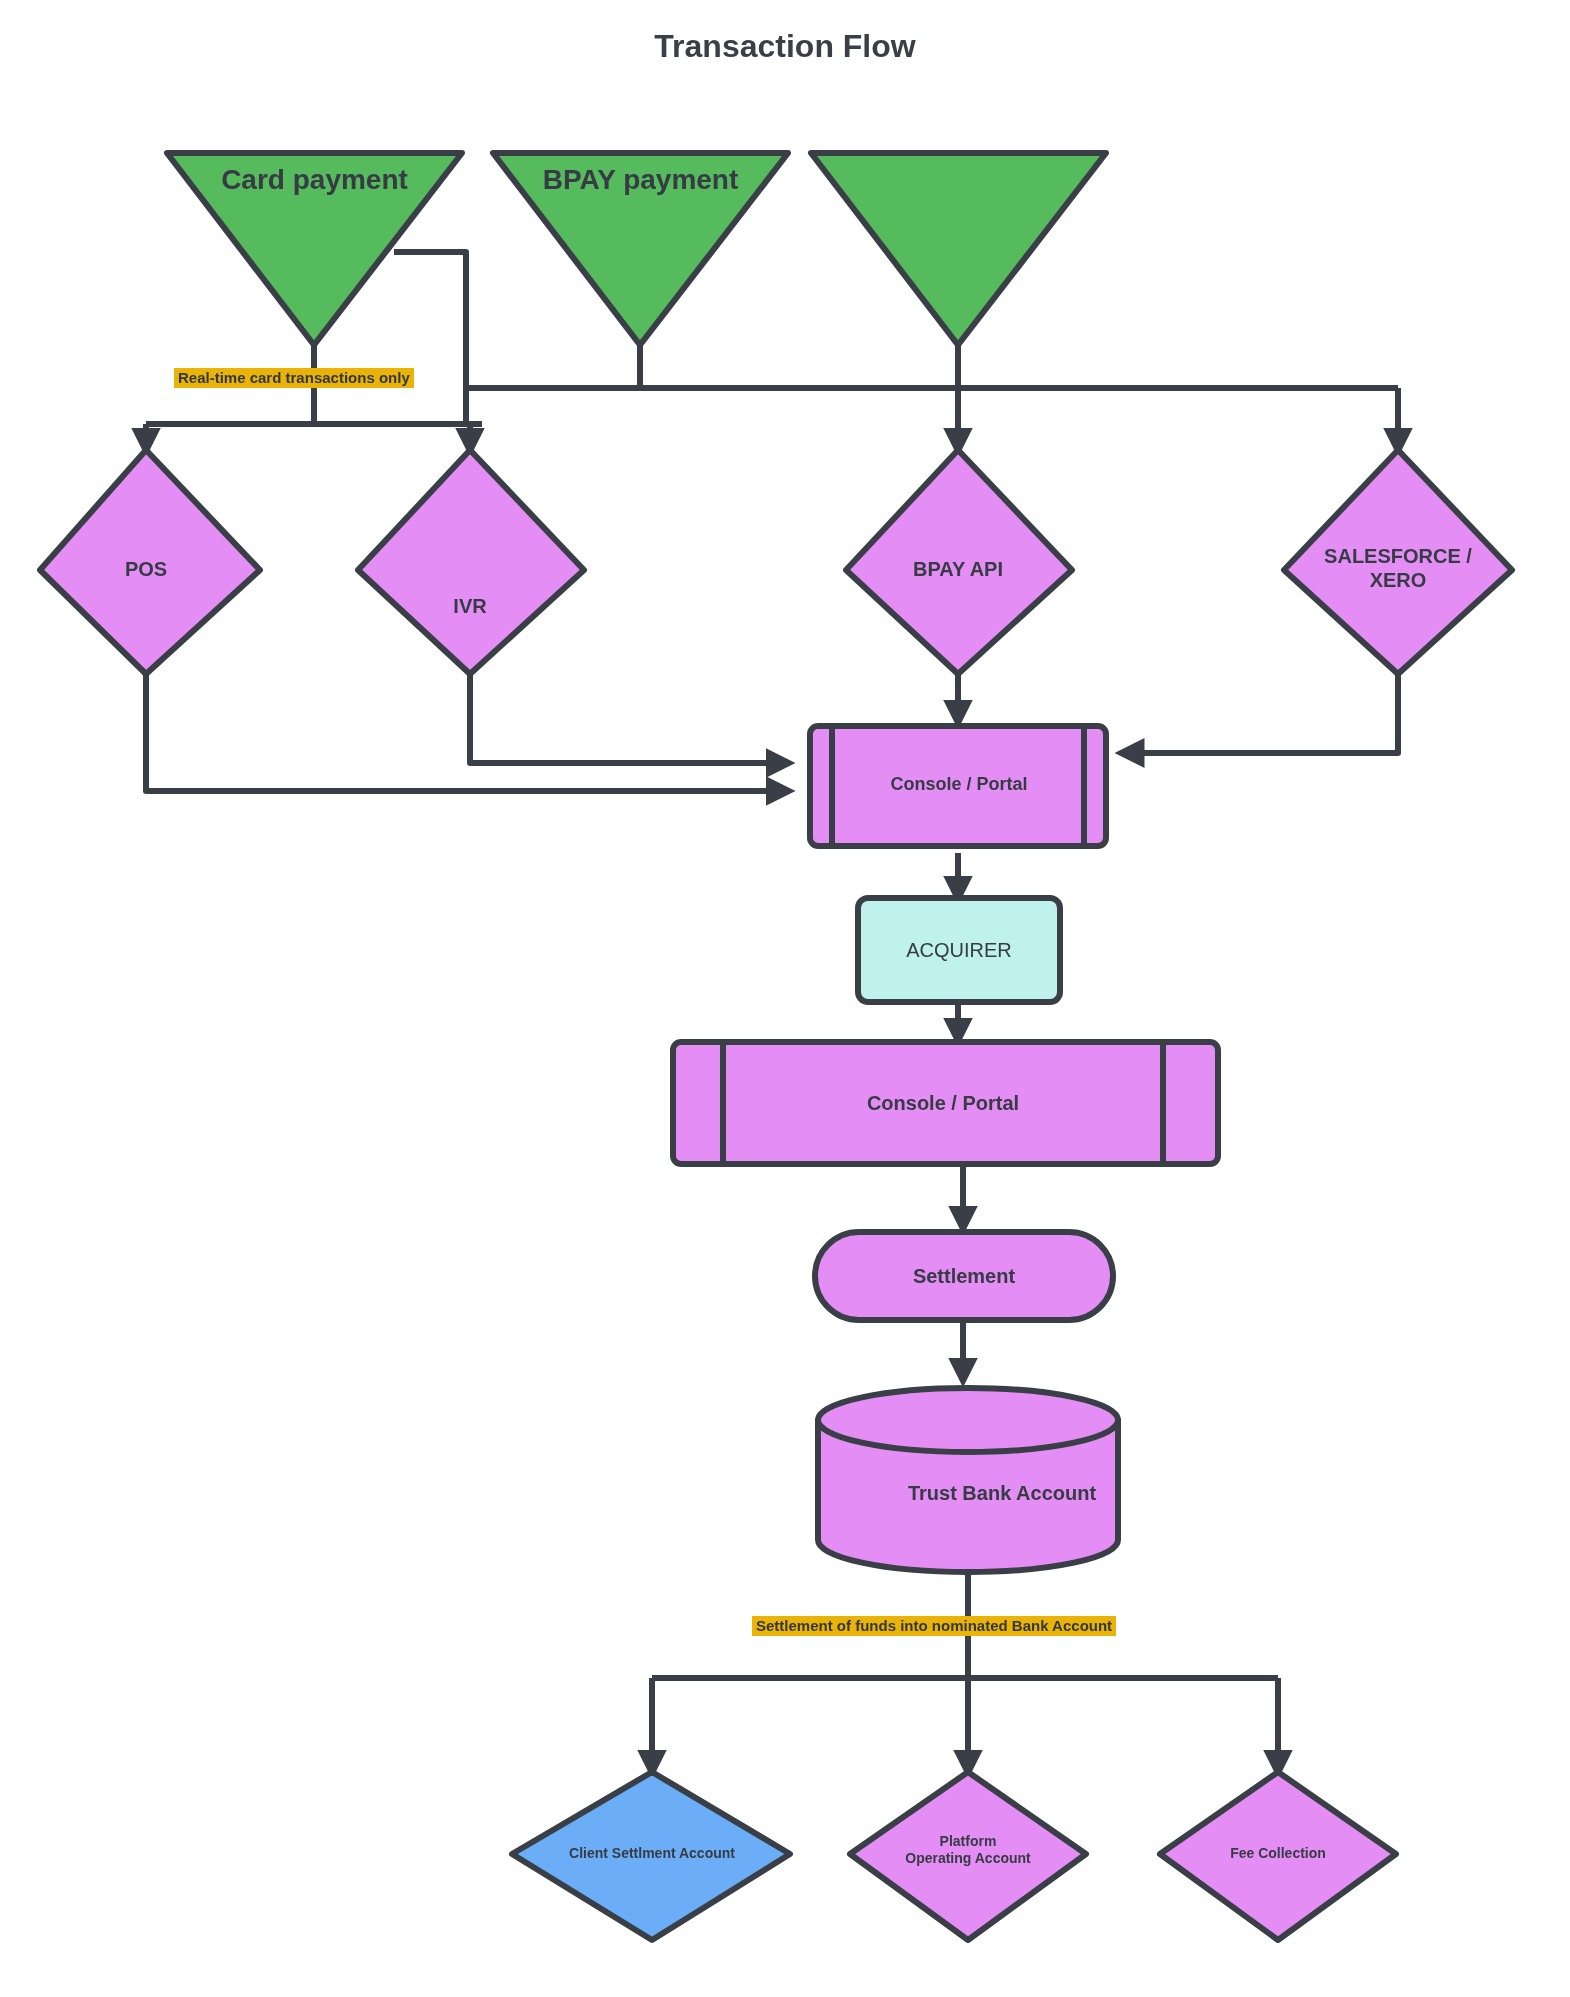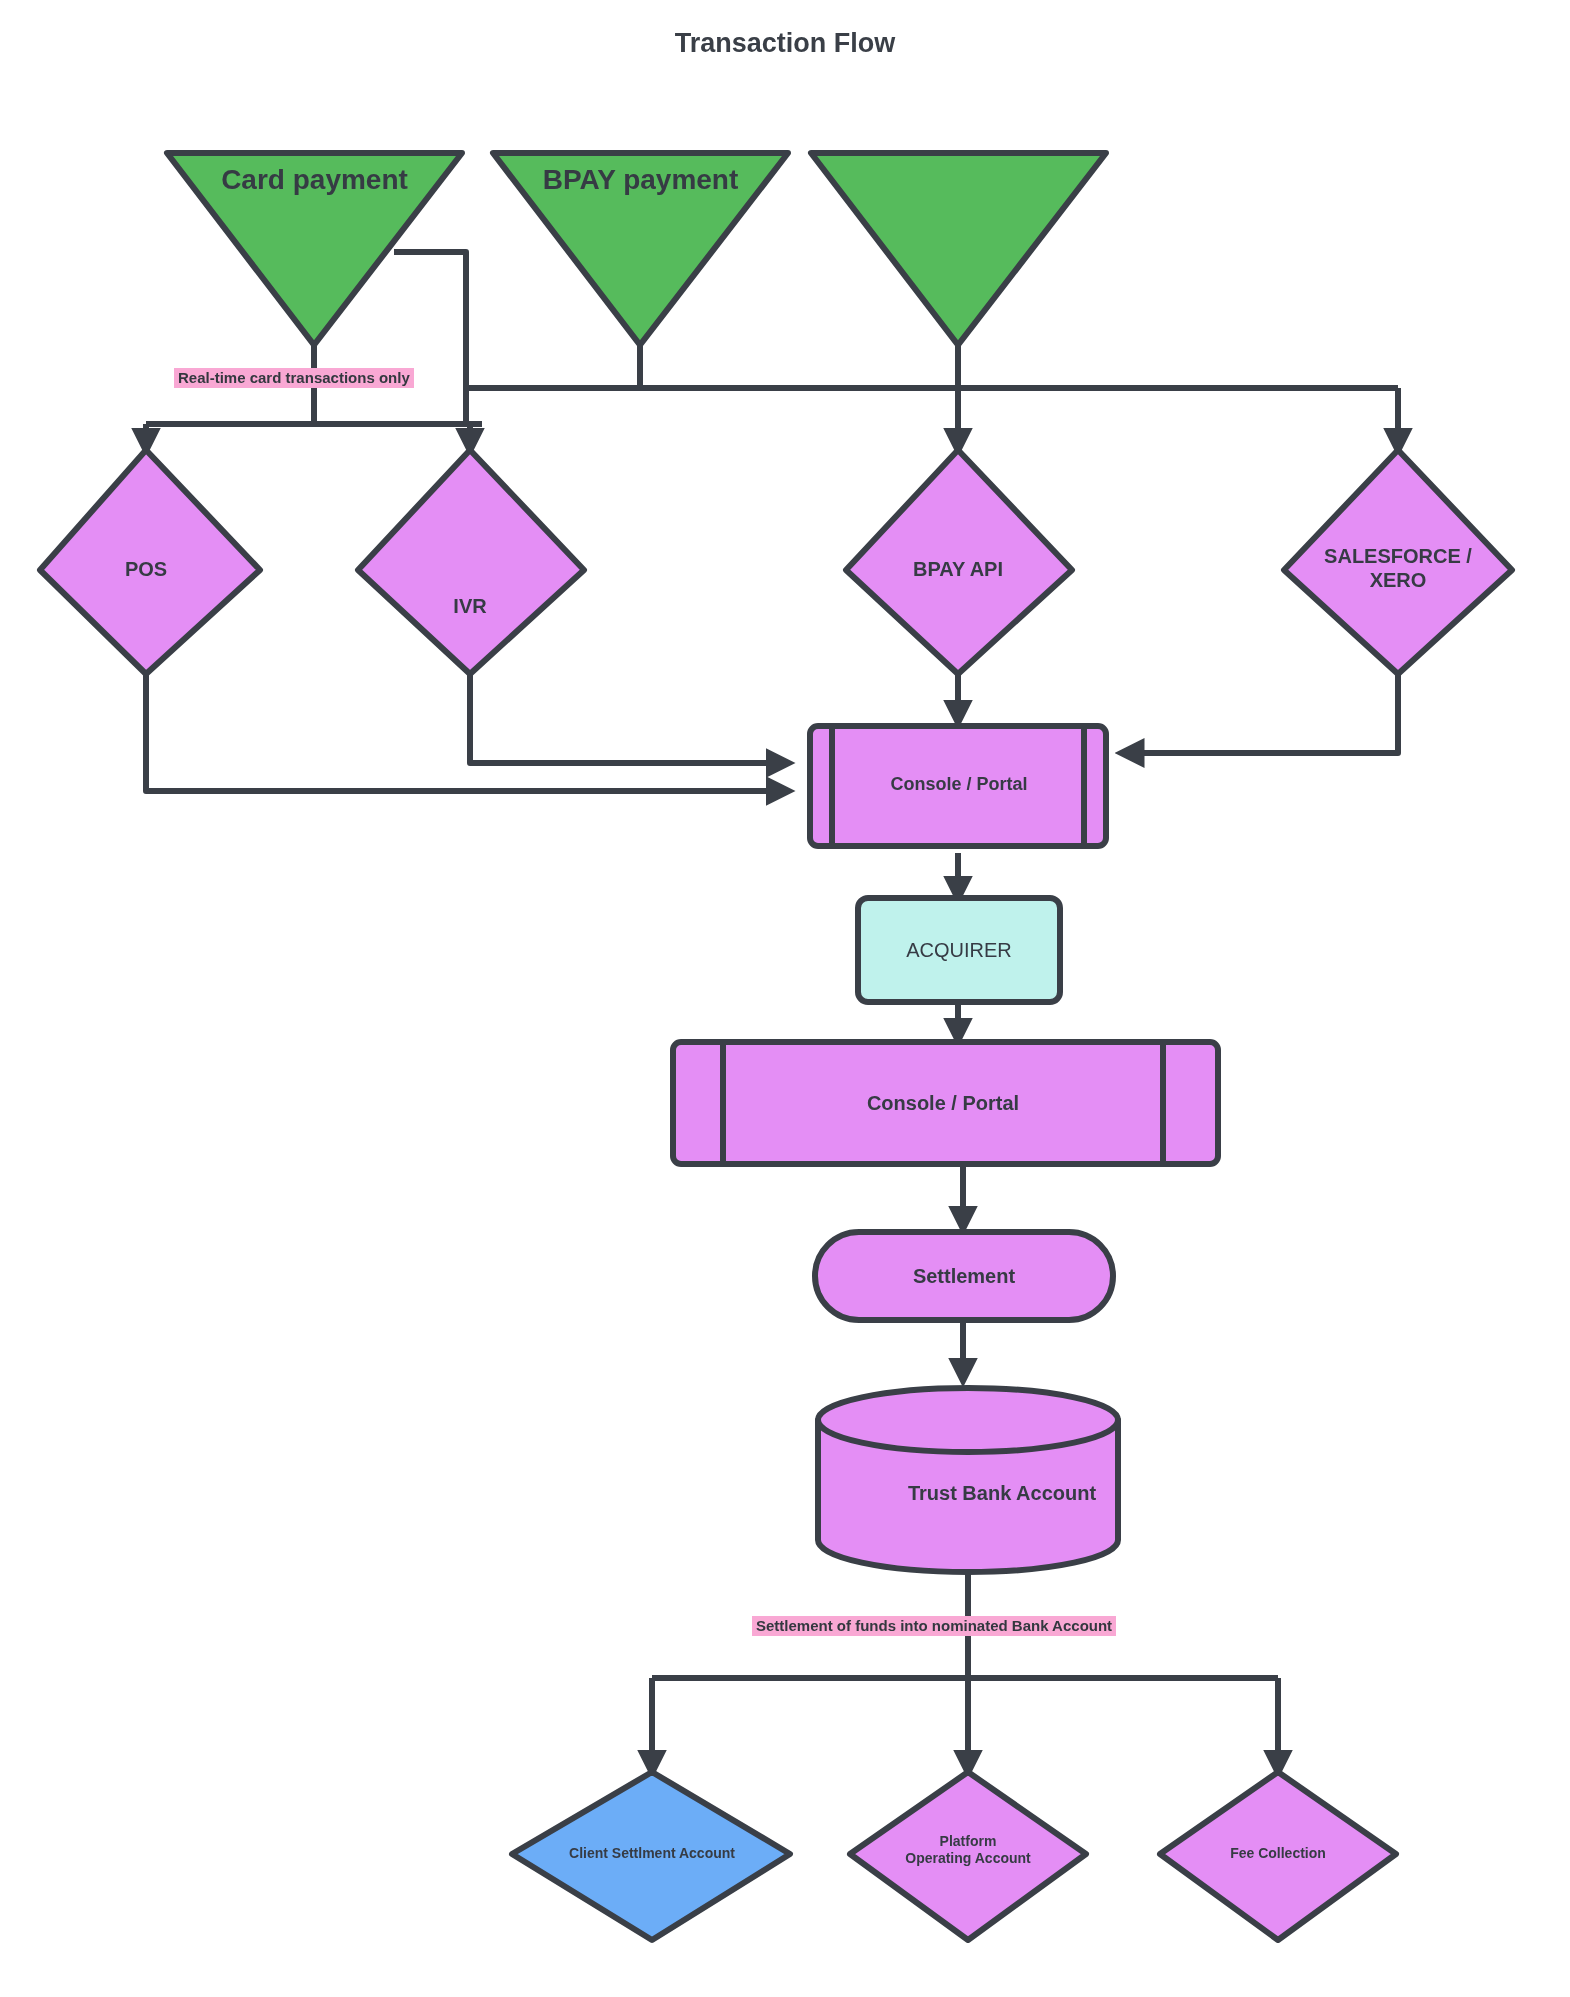--- a/index.html
+++ b/index.html
@@ -50,32 +50,32 @@
     line-height: 1.22;
     pointer-events: none;
     -webkit-font-smoothing: antialiased;
   }
   .edge-label {
     position: absolute;
     text-align: center;
     color: #33383f;
     font-weight: bold;
     font-size: 15px;
-    background: #f9a8d4;
+    background: #eab308;
     padding: 1px 4px;
     line-height: 1.2;
     white-space: nowrap;
   }
   .title {
     position: absolute;
     width: 1570px;
     top: 28px;
     left: 0;
     text-align: center;
-    font-size: 27px;
+    font-size: 32px;
     font-weight: bold;
     color: #3a3f47;
   }
   .lbl-big   { font-size: 28px; }
   .lbl-med   { font-size: 20px; }
   .lbl-small { font-size: 18px; }
   .lbl-tiny  { font-size: 14px; }
 </style>
 </head>
 <body>

